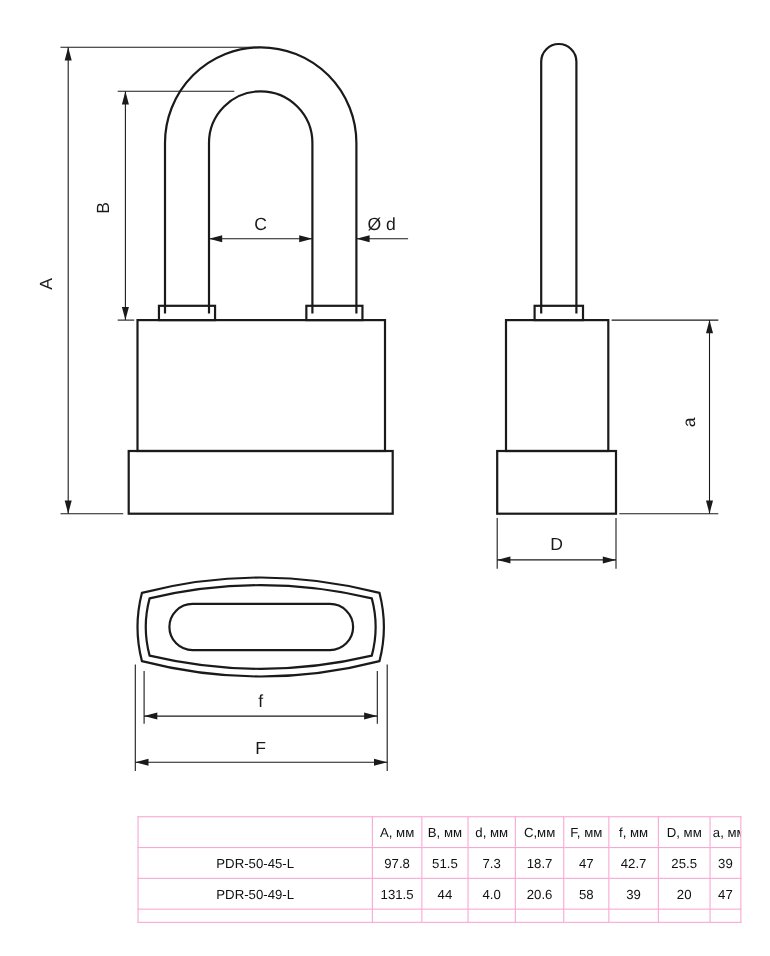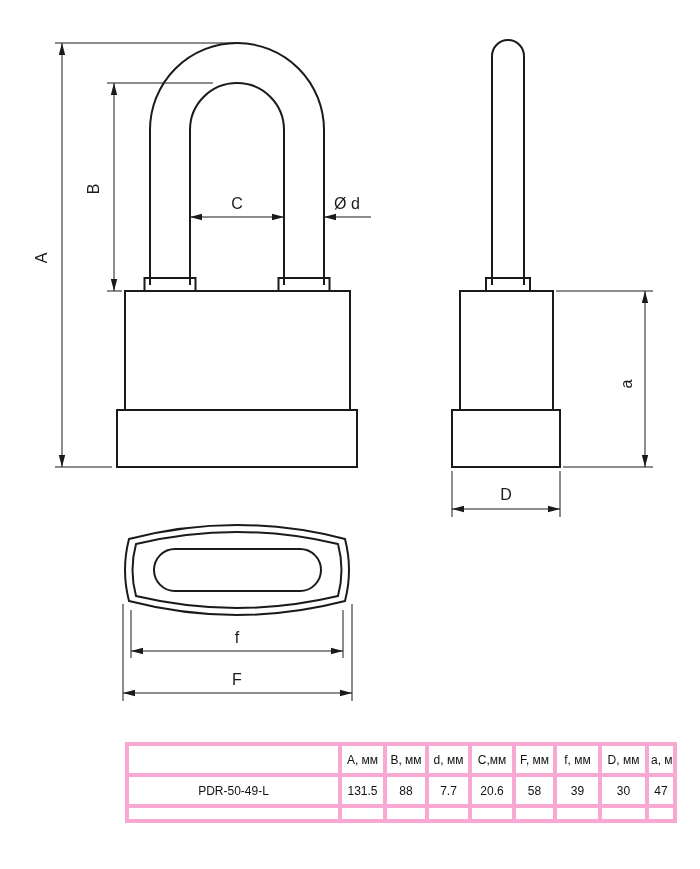--- a/index.html
+++ b/index.html
@@ -23,21 +23,21 @@
   #spec-table {
     position: absolute;
     left: 125px;
     top: 742px;
     width: 548px;
     border-collapse: collapse;
     table-layout: fixed;
     font-size: 12px;
   }
   #spec-table th, #spec-table td {
-    border: 4px solid #f9a8d4;
+    border: 1px solid #f9a8d4;
     text-align: center;
     vertical-align: middle;
     font-weight: normal;
     height: 27px;
     padding: 0 2px;
     overflow: hidden;
     white-space: nowrap;
   }
   #spec-table tr.partial-row td { height: 11px; }
 </style>
@@ -151,28 +151,39 @@
         <th>d, мм</th>
         <th>C,мм</th>
         <th>F, мм</th>
         <th>f, мм</th>
         <th>D, мм</th>
         <th>a, мм</th>
       </tr>
     </thead>
     <tbody>
       <tr>
+        <td>PDR-50-45-L</td>
+        <td>97.8</td>
+        <td>51.5</td>
+        <td>7.3</td>
+        <td>18.7</td>
+        <td>47</td>
+        <td>42.7</td>
+        <td>25.5</td>
+        <td>39</td>
+      </tr>
+      <tr>
         <td>PDR-50-49-L</td>
         <td>131.5</td>
-        <td>88</td>
-        <td>7.7</td>
+        <td>44</td>
+        <td>4.0</td>
         <td>20.6</td>
         <td>58</td>
         <td>39</td>
-        <td>30</td>
+        <td>20</td>
         <td>47</td>
       </tr>
       <tr class="partial-row">
         <td></td>
         <td></td>
         <td></td>
         <td></td>
         <td></td>
         <td></td>
         <td></td>

